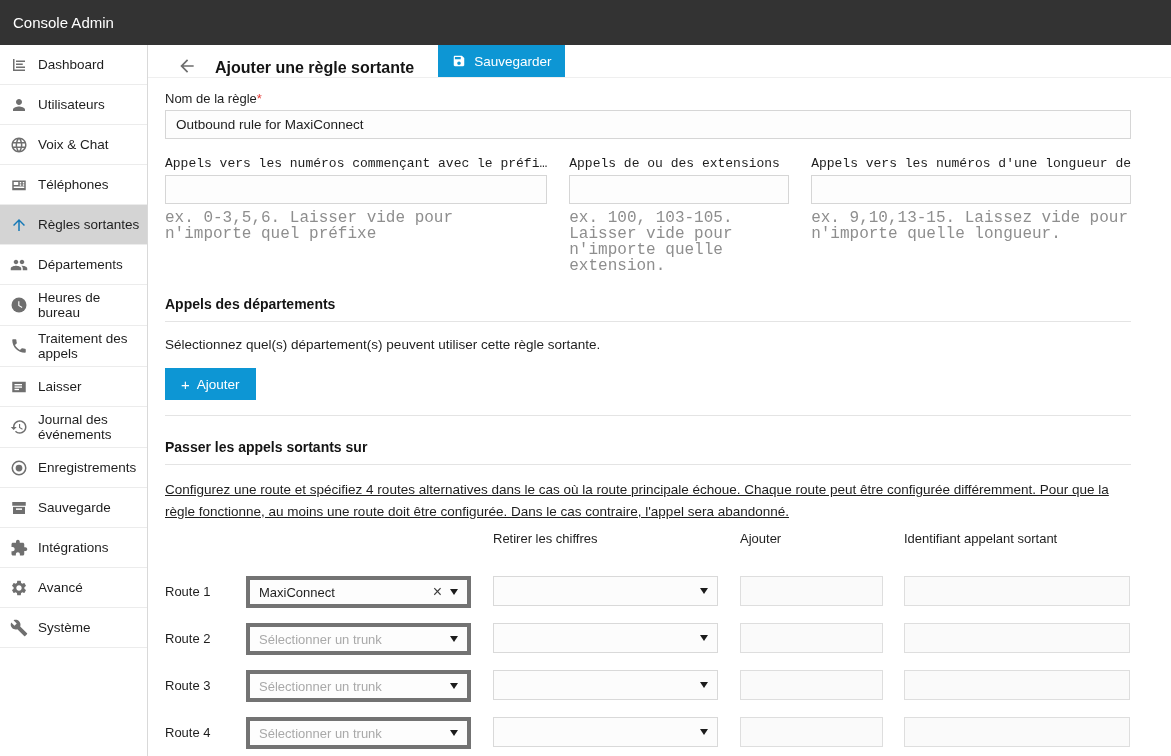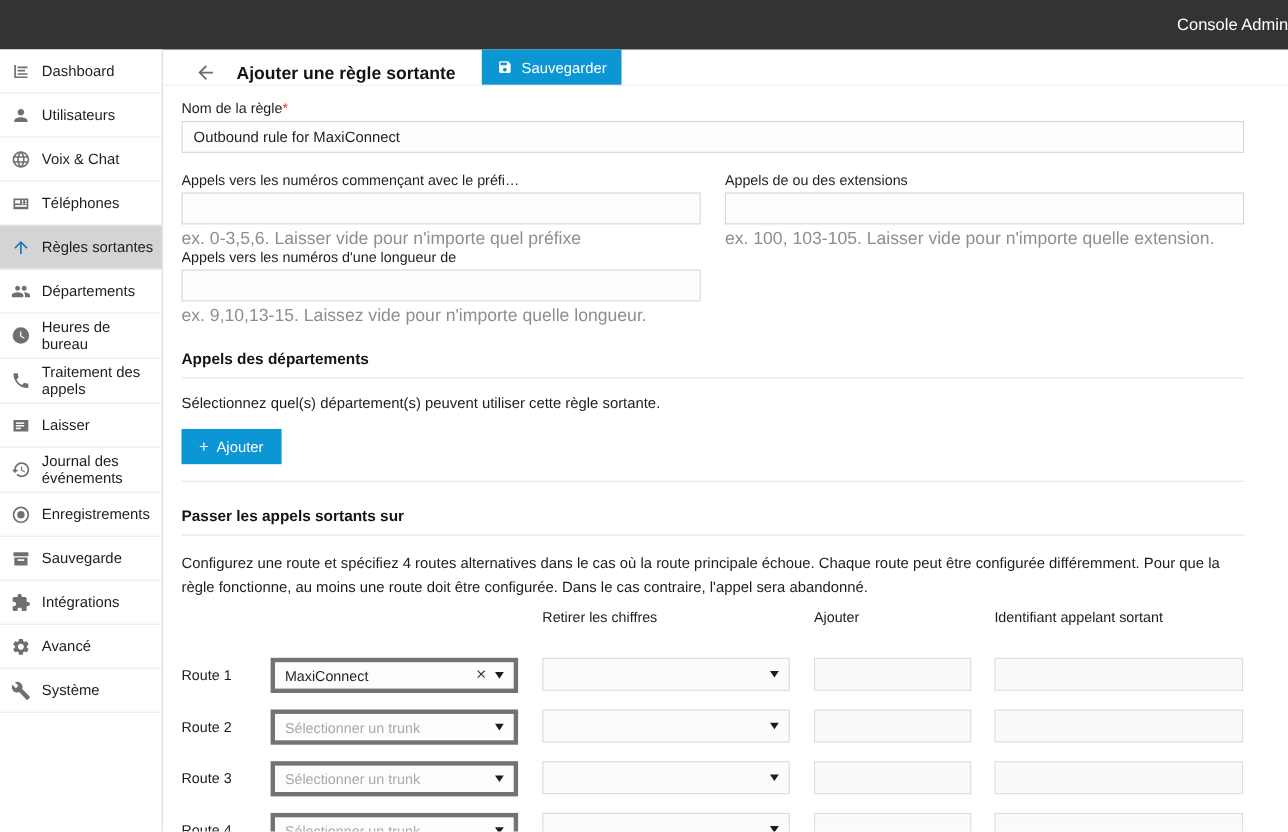--- a/index.html
+++ b/index.html
@@ -1,19 +1,19 @@
 <!DOCTYPE html>
 <html><head>
 <meta charset="utf-8">
 <style>
   * { margin:0; padding:0; box-sizing:border-box; }
   html,body { width:1171px; height:756px; background:#fff; font-family:"Liberation Sans",sans-serif; color:#1e1e1e; overflow:hidden; }
 
   
-  .topbar { height:45px; background:#333333; display:flex; align-items:center; padding-left:13px;justify-content:flex-end; }
+  .topbar { height:45px; background:#333333; display:flex; align-items:center; padding-left:13px; }
   .topbar-title { color:#ffffff; font-size:15px; }
 
   
   .shell { display:flex; height:711px; }
 
   
   .sidebar { width:148px; min-width:148px; background:#fff; border-right:1px solid #d9d9d9; }
   .side-item { display:flex; align-items:center; gap:10px; min-height:40px; padding:5px 6px 5px 10px; border-bottom:1px solid #ececec; cursor:pointer; }
   .side-item.selected { background:#d4d4d4; }
   .sicon { width:18px; height:18px; flex:0 0 18px; display:flex; align-items:center; justify-content:center; }
@@ -29,32 +29,32 @@
   .page-title { font-size:16px; font-weight:bold; margin-left:17px; color:#141414; }
   .save-btn { margin-left:24px; background:#0d96d4; border:none; color:#fff; font-size:13.5px; font-family:inherit; display:flex; align-items:center; gap:8px; padding:12px 14px; height:32px; cursor:pointer; }
   .save-btn svg { width:14px; height:14px; fill:#fff; }
 
   .content { padding:13px 40px 0 17px; }
 
   label.fld { display:block; font-size:13px; margin-bottom:4px; color:#1e1e1e; }
   .req { color:#e53935; }
   .text-input { width:100%; height:29px; border:1px solid #d6d6d6; background:#fdfdfd; font-family:inherit; font-size:13.5px; padding:0 10px; color:#1e1e1e; outline:none; }
 
-  .criteria { display:grid; grid-template-columns:1fr 1fr; column-gap:22px; margin-top:17px; }
+  .criteria { display:grid; grid-template-columns:1fr 1fr 1fr; column-gap:22px; margin-top:17px;font-family:Liberation Mono, monospace; }
   .crit-label { font-size:13px; margin-bottom:4px; white-space:nowrap; overflow:hidden; text-overflow:ellipsis; }
   .help { font-size:16px; color:#8e8e8e; margin-top:6px; line-height:16px; }
 
   .section-heading { font-size:14px; font-weight:bold; color:#141414; padding-bottom:9px; border-bottom:1px solid #e4e4e4; }
   .mt-depts { margin-top:22px; }
   .section-text { font-size:13.5px; margin-top:15px; }
   .add-btn { margin-top:16px; background:#0d96d4; border:none; color:#fff; font-size:13.5px; font-family:inherit; display:inline-flex; align-items:center; gap:7px; padding:0 16px; height:32px; cursor:pointer; }
   .add-btn .plus { font-size:15px; }
   .section-divider { border:none; border-top:1px solid #e4e4e4; margin-top:15px; }
   .mt-routes { margin-top:23px; }
-  .routes-desc { font-size:13.5px; line-height:22px; margin-top:14px; }
+  .routes-desc { font-size:13.5px; line-height:22px; margin-top:14px;text-decoration:underline; }
 
   
   .routes-grid { display:grid; grid-template-columns:81px 225px 22px 225px 22px 143px 21px 226px; margin-top:8px; }
   .col-head { font-size:13px; color:#1e1e1e; height:30px; display:flex; align-items:flex-start; }
   .route-row { display:contents; }
   .route-cell { margin-top:15px; height:30px; }
   .route-label { font-size:13px; display:flex; align-items:center; }
   .select-box { border:4px solid #737373; background:#fdfdfd; display:flex; align-items:center; padding:0 9px; height:32px; cursor:pointer; font-size:13px; }
   .select-box .val { flex:1; color:#1e1e1e; white-space:nowrap; overflow:hidden; }
   .select-box .ph { flex:1; color:#a9a9a9; white-space:nowrap; overflow:hidden; }

